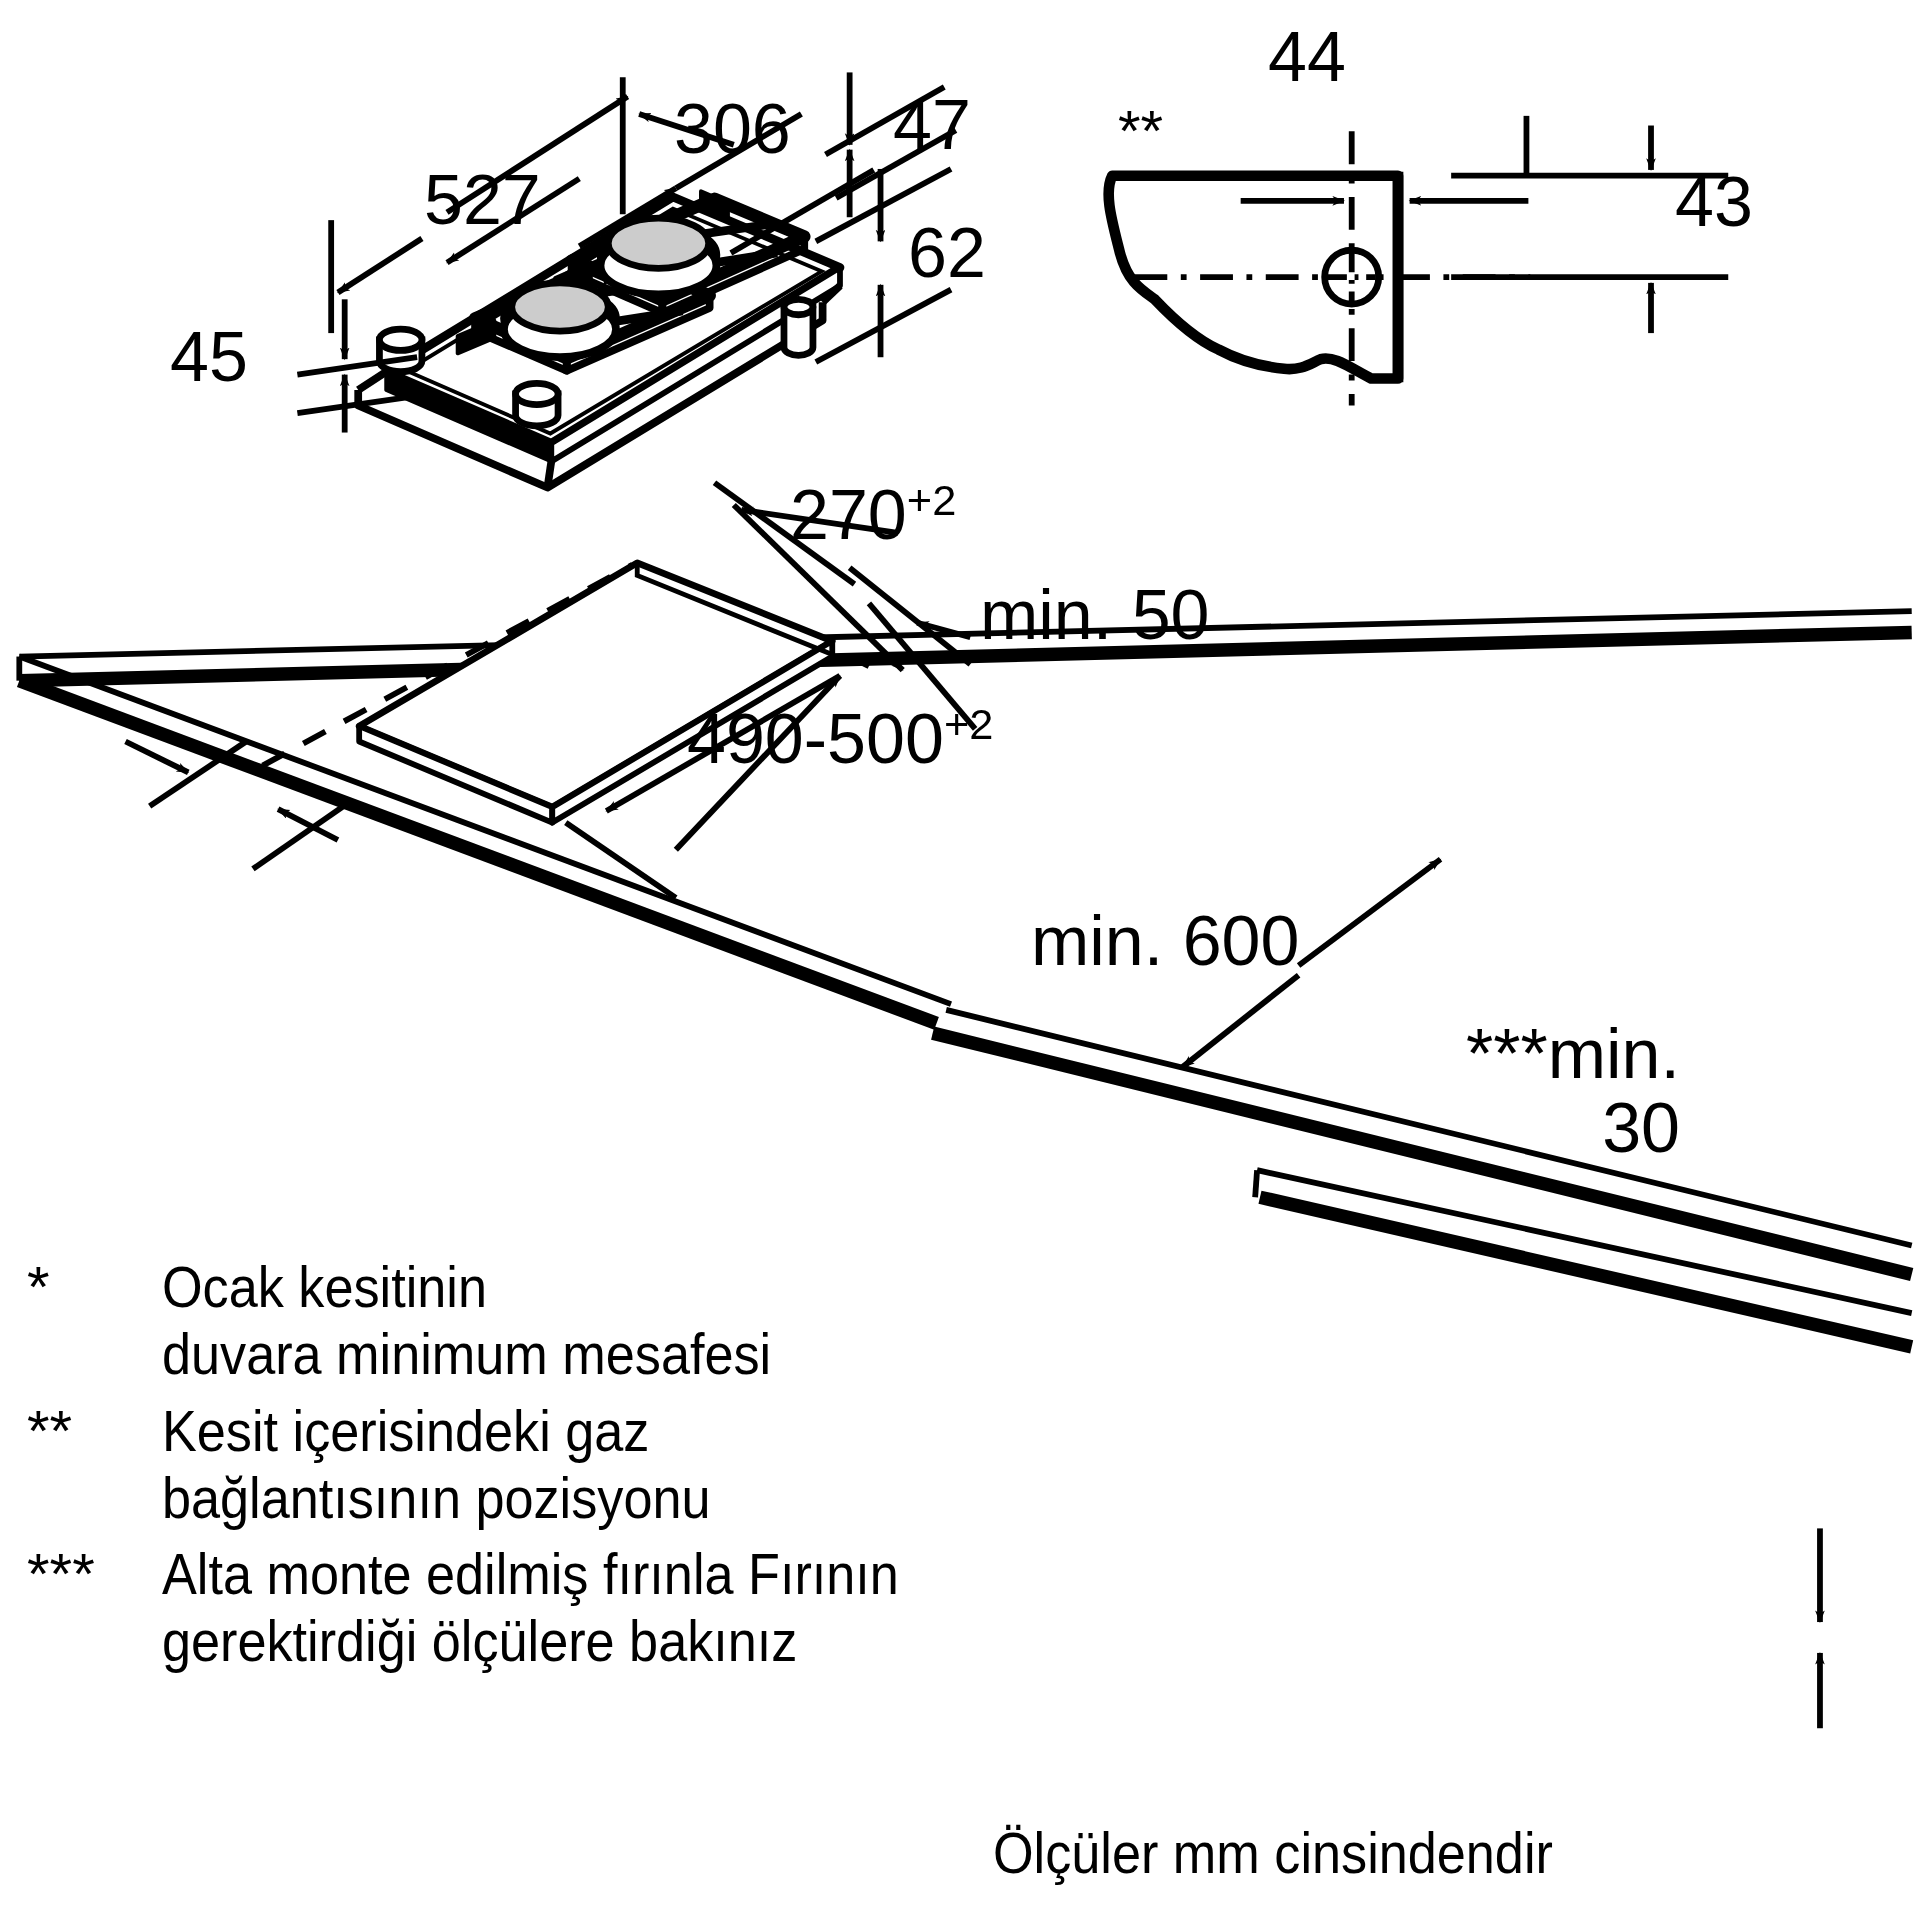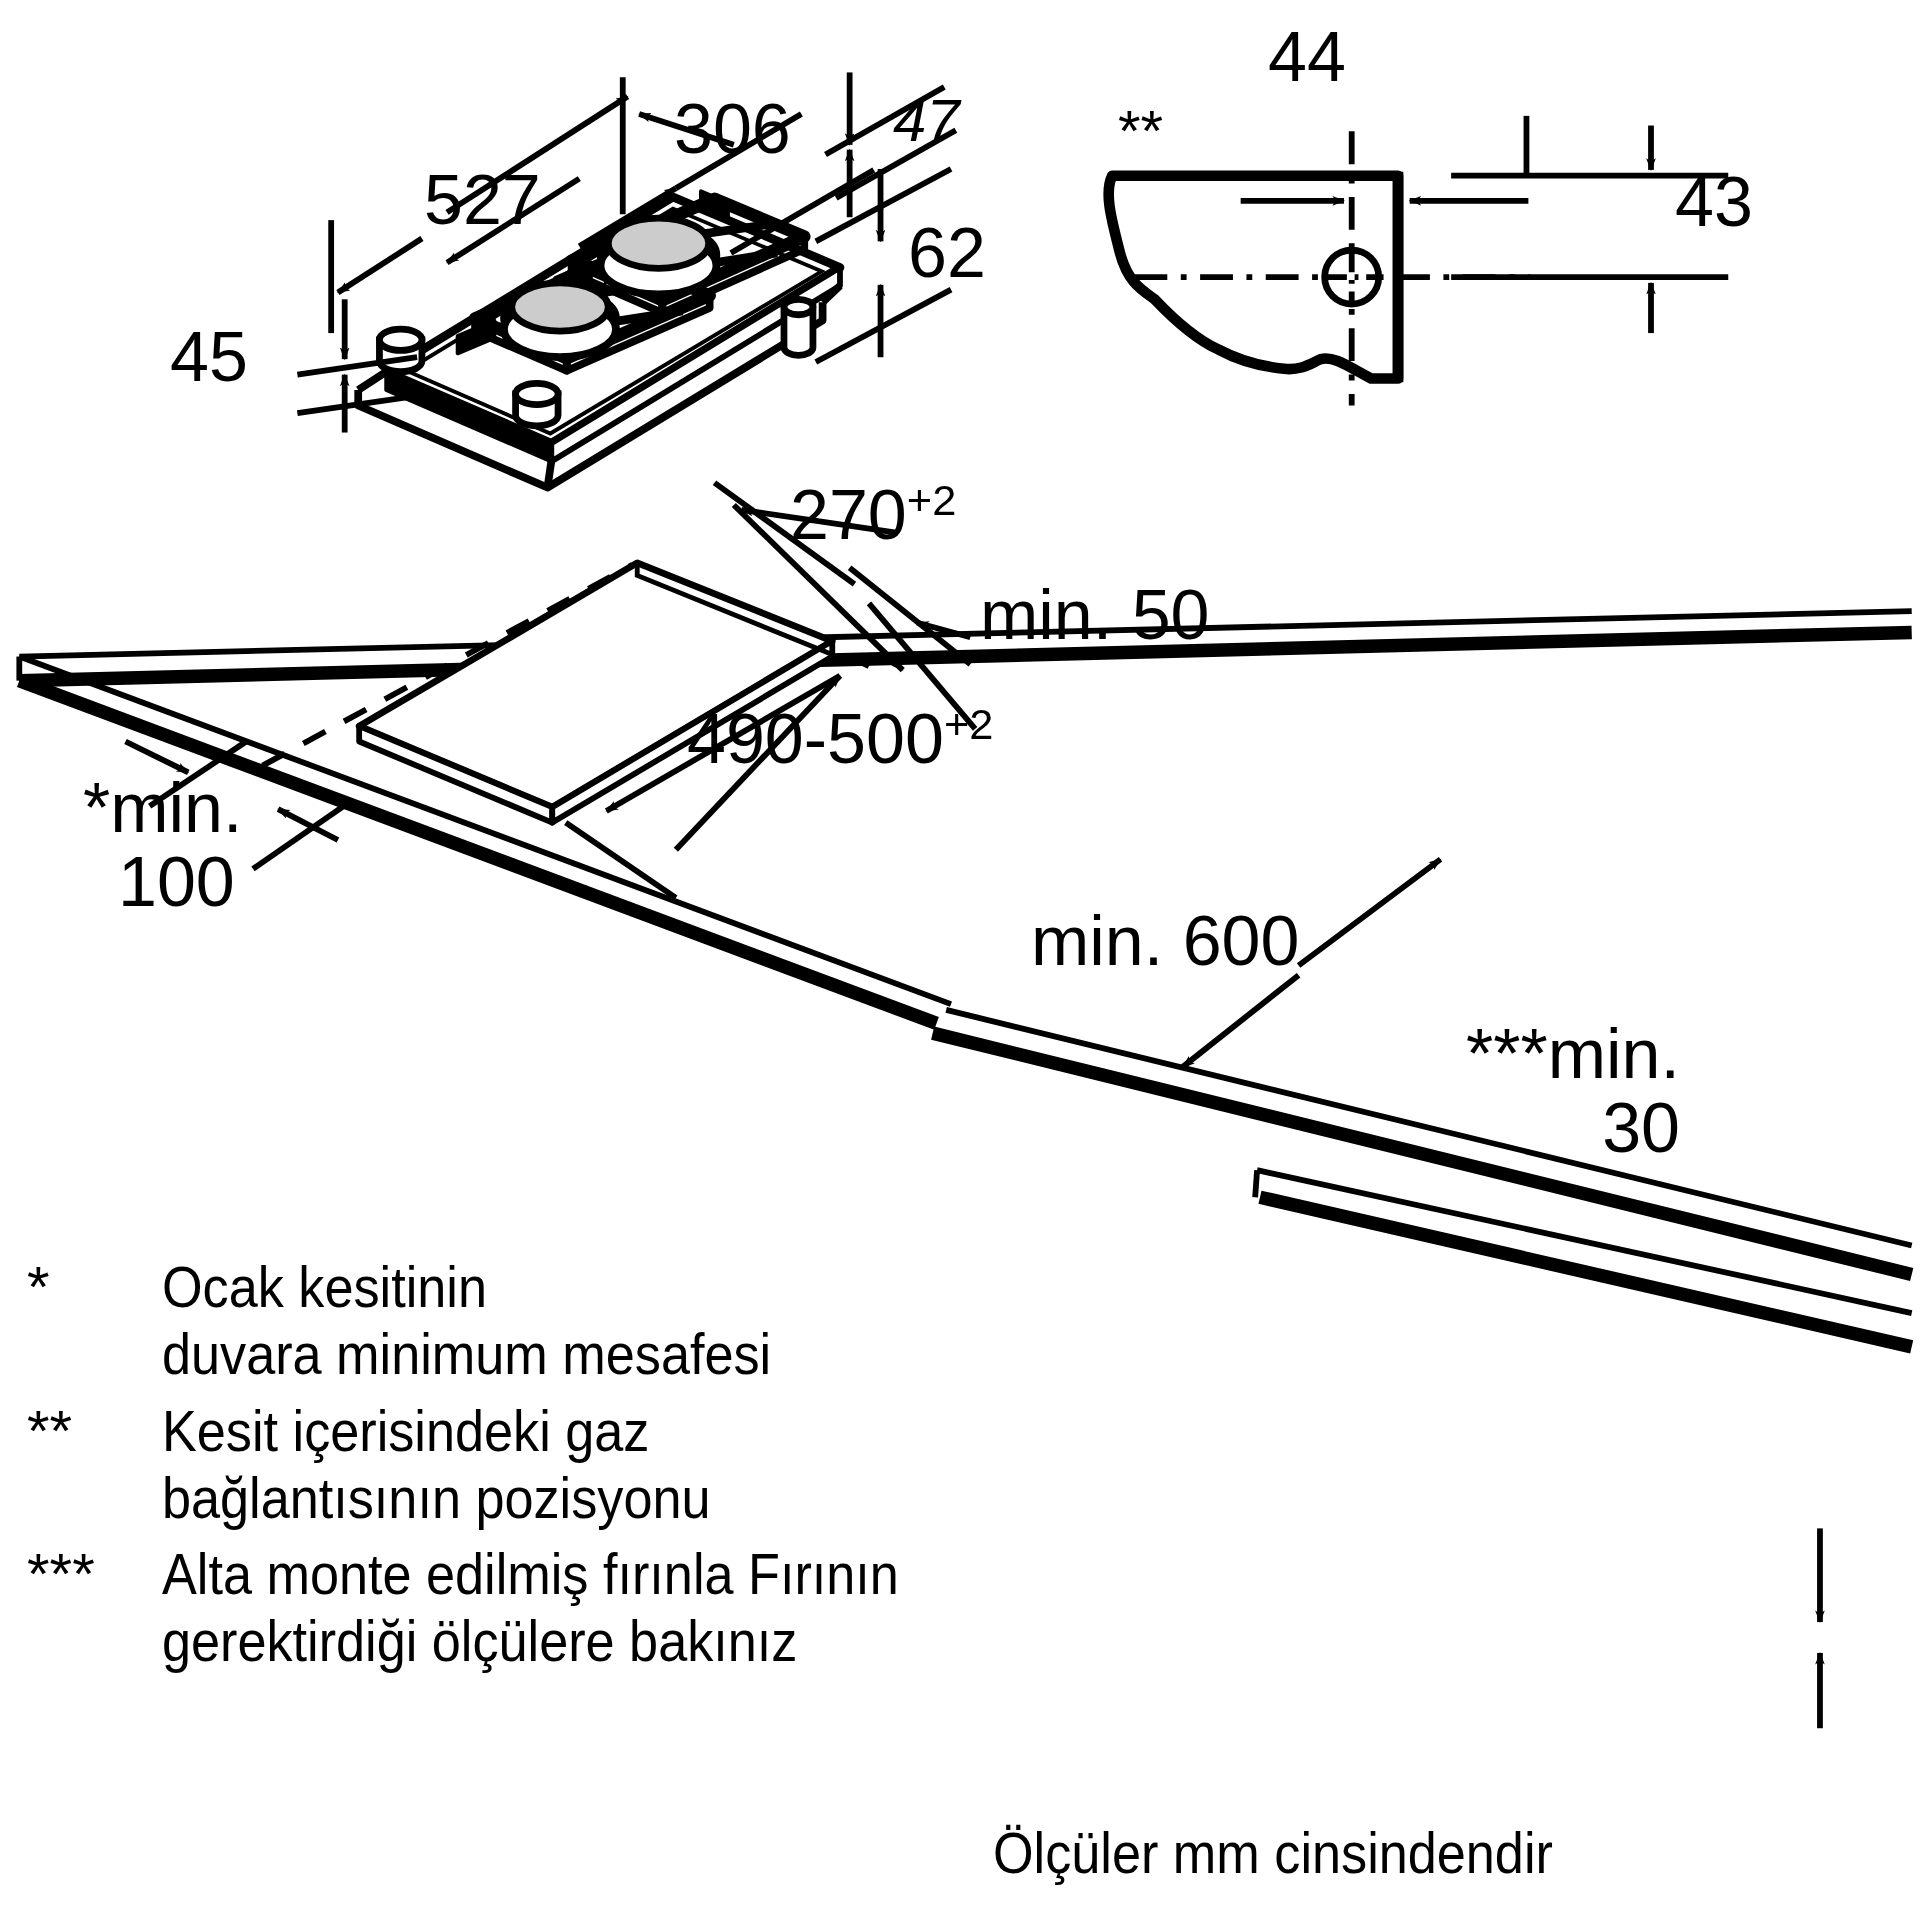--- a/index.html
+++ b/index.html
@@ -277,21 +277,21 @@
 
       <line x1="1885" y1="1583" x2="1885" y2="1680" stroke-width="6" marker-end="url(#ah)"></line>
       <line x1="1885" y1="1790" x2="1885" y2="1712" stroke-width="6" marker-end="url(#ah)"></line>
     </g>
   </svg>
 
   <div class="dimlbl" style="left:392px; top:164px; font-size:70px;margin-left:32px;">527</div>
 
   <div class="dimlbl" style="left:674px; top:93px; font-size:70px;">306</div>
 
-  <div class="dimlbl" style="left:893px; top:89px; font-size:60px;font-style:italic;">47</div>
+  <div class="dimlbl" style="left:893px; top:89px; font-size:70px;">47</div>
 
   <div class="dimlbl" style="left:908px; top:217px; font-size:70px;text-align:right;">62</div>
 
   <div class="dimlbl" style="left:170px; top:321px; font-size:70px;">45</div>
 
   <div class="dimlbl" style="left:1268px; top:21px; font-size:70px;">44</div>
 
   <div class="dimlbl" style="left:1675px; top:166px; font-size:70px;">43</div>
 
   <div class="note-star" style="left:1118px; top:97px; font-size:58px;">**</div>
@@ -299,24 +299,20 @@
   <div class="dimlbl" style="left:790px; top:478px; font-size:70px;">
     <span>270</span><span class="sup">+2</span>
   </div>
 
   <div class="dimlbl" style="left:980px; top:579px; font-size:70px;">min. 50</div>
 
   <div class="dimlbl" style="left:687px; top:702px; font-size:70px;">
     <span>490-500</span><span class="sup">+2</span>
   </div>
 
-  <div class="dimlbl" style="left:83px; top:772px; font-size:70px;">
-    <span>*</span><span>min.</span><br>
-    <span style="margin-left:35px; display:inline-block;">100</span>
-  </div>
 
   <div class="dimlbl" style="left:1031px; top:888px; font-size:70px;margin-top:17px;">min. 600</div>
 
   <div class="dimlbl" style="left:1236px; top:1002px; font-size:70px; text-align:right; width:444px;margin-top:16px;">
     <span>***</span><span>min.</span><br>
     <span>30</span>
   </div>
 
   <div class="notes-block">
 

